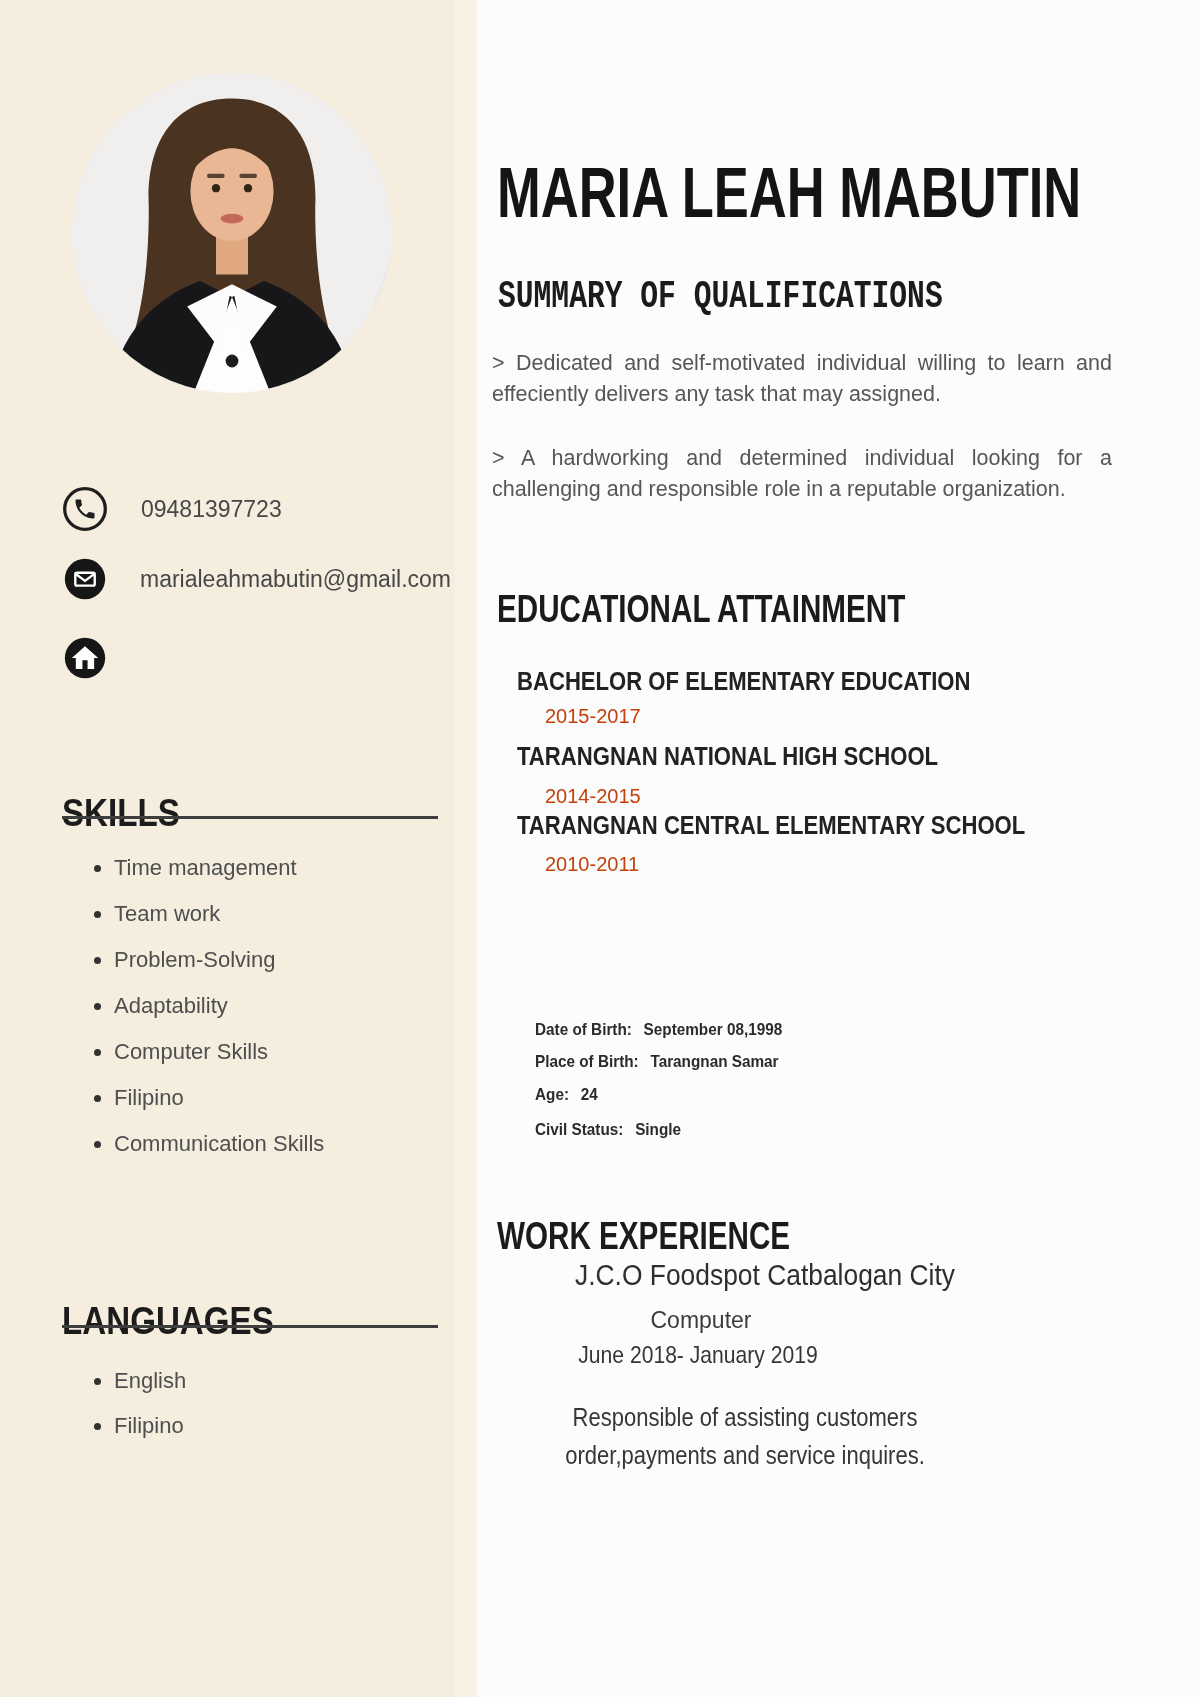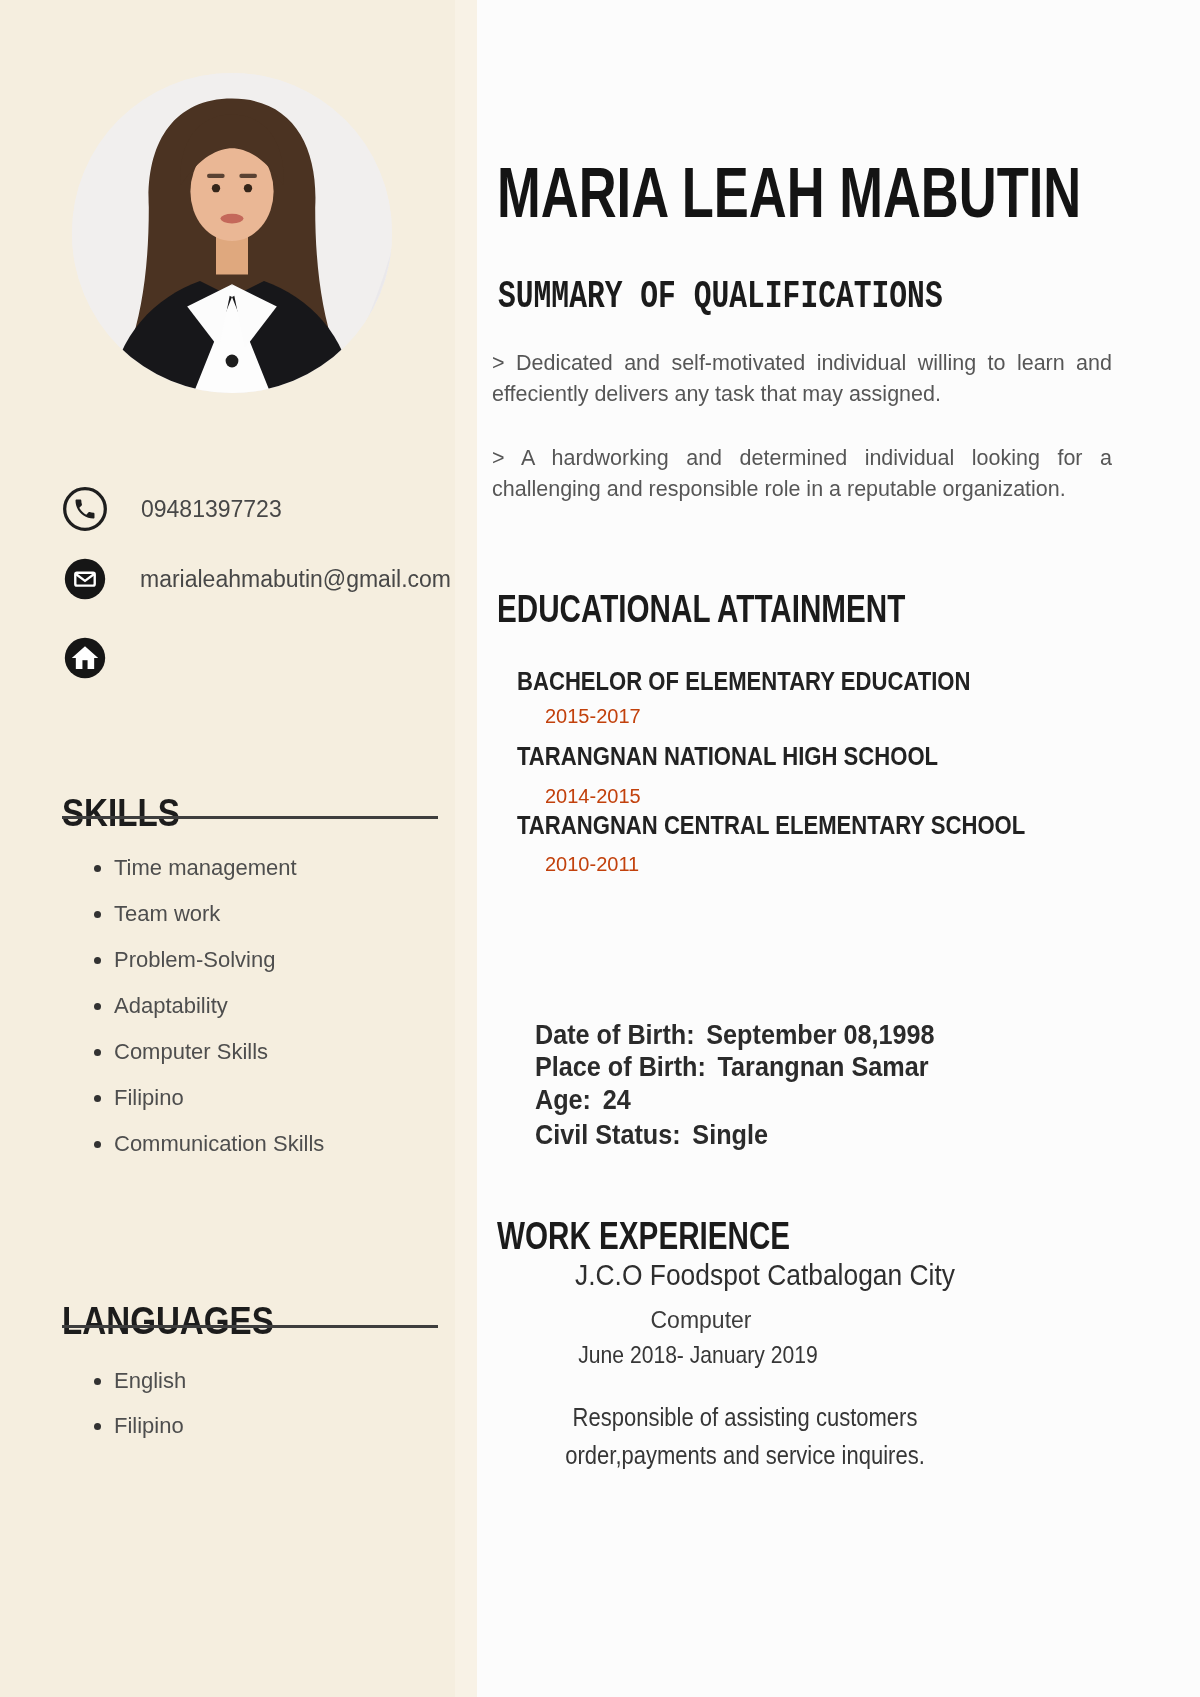--- a/index.html
+++ b/index.html
@@ -66,21 +66,21 @@
   .edu-school{position:absolute;left:517px;font-size:26px;font-weight:bold;color:#222;line-height:1;}
   .edu-years{position:absolute;left:545px;font-size:20px;color:#c2410c;line-height:1;}
   #edu-school-0{top:623px;}
   #edu-degree-0{top:668px;}
   #edu-years-0{top:706px;}
   #edu-school-1{top:743px;}
   #edu-years-1{top:786px;}
   #edu-school-2{top:812px;}
   #edu-years-2{top:854px;}
 
-  .pd-row{position:absolute;left:535px;font-size:28px;font-weight:bold;color:#2b2b2b;line-height:1;}
+  .pd-row{position:absolute;left:535px;font-size:17px;font-weight:bold;color:#2b2b2b;line-height:1;}
   #pd-0{top:1021px;}
   #pd-1{top:1053px;}
   #pd-2{top:1086px;}
   #pd-3{top:1121px;}
   .pd-value{margin-left:13px;}
 
   .work-company{position:absolute;left:455px;top:1260px;width:620px;text-align:center;
                 font-size:30px;color:#2e2e2e;line-height:1;
                 transform:scaleX(.88);transform-origin:50% 0;white-space:nowrap;}
   .work-position{position:absolute;left:441px;top:1309px;width:520px;text-align:center;

